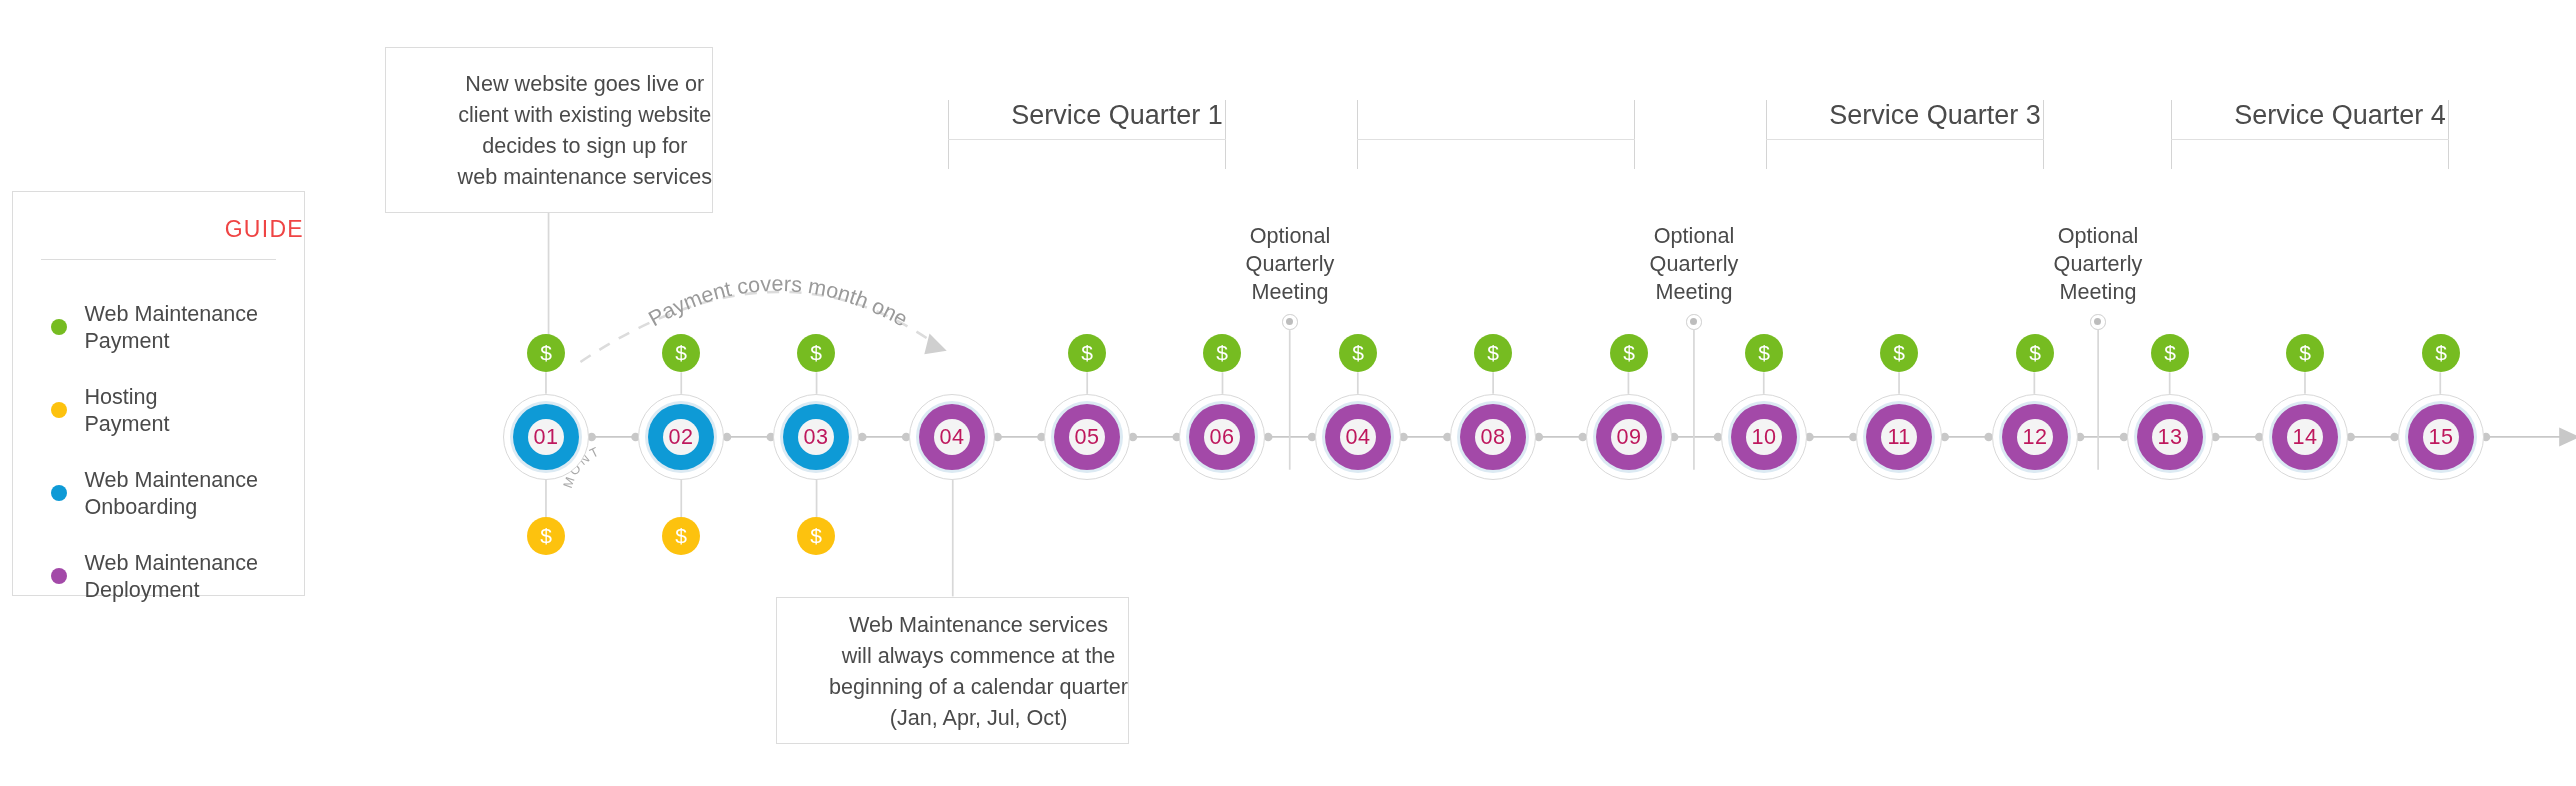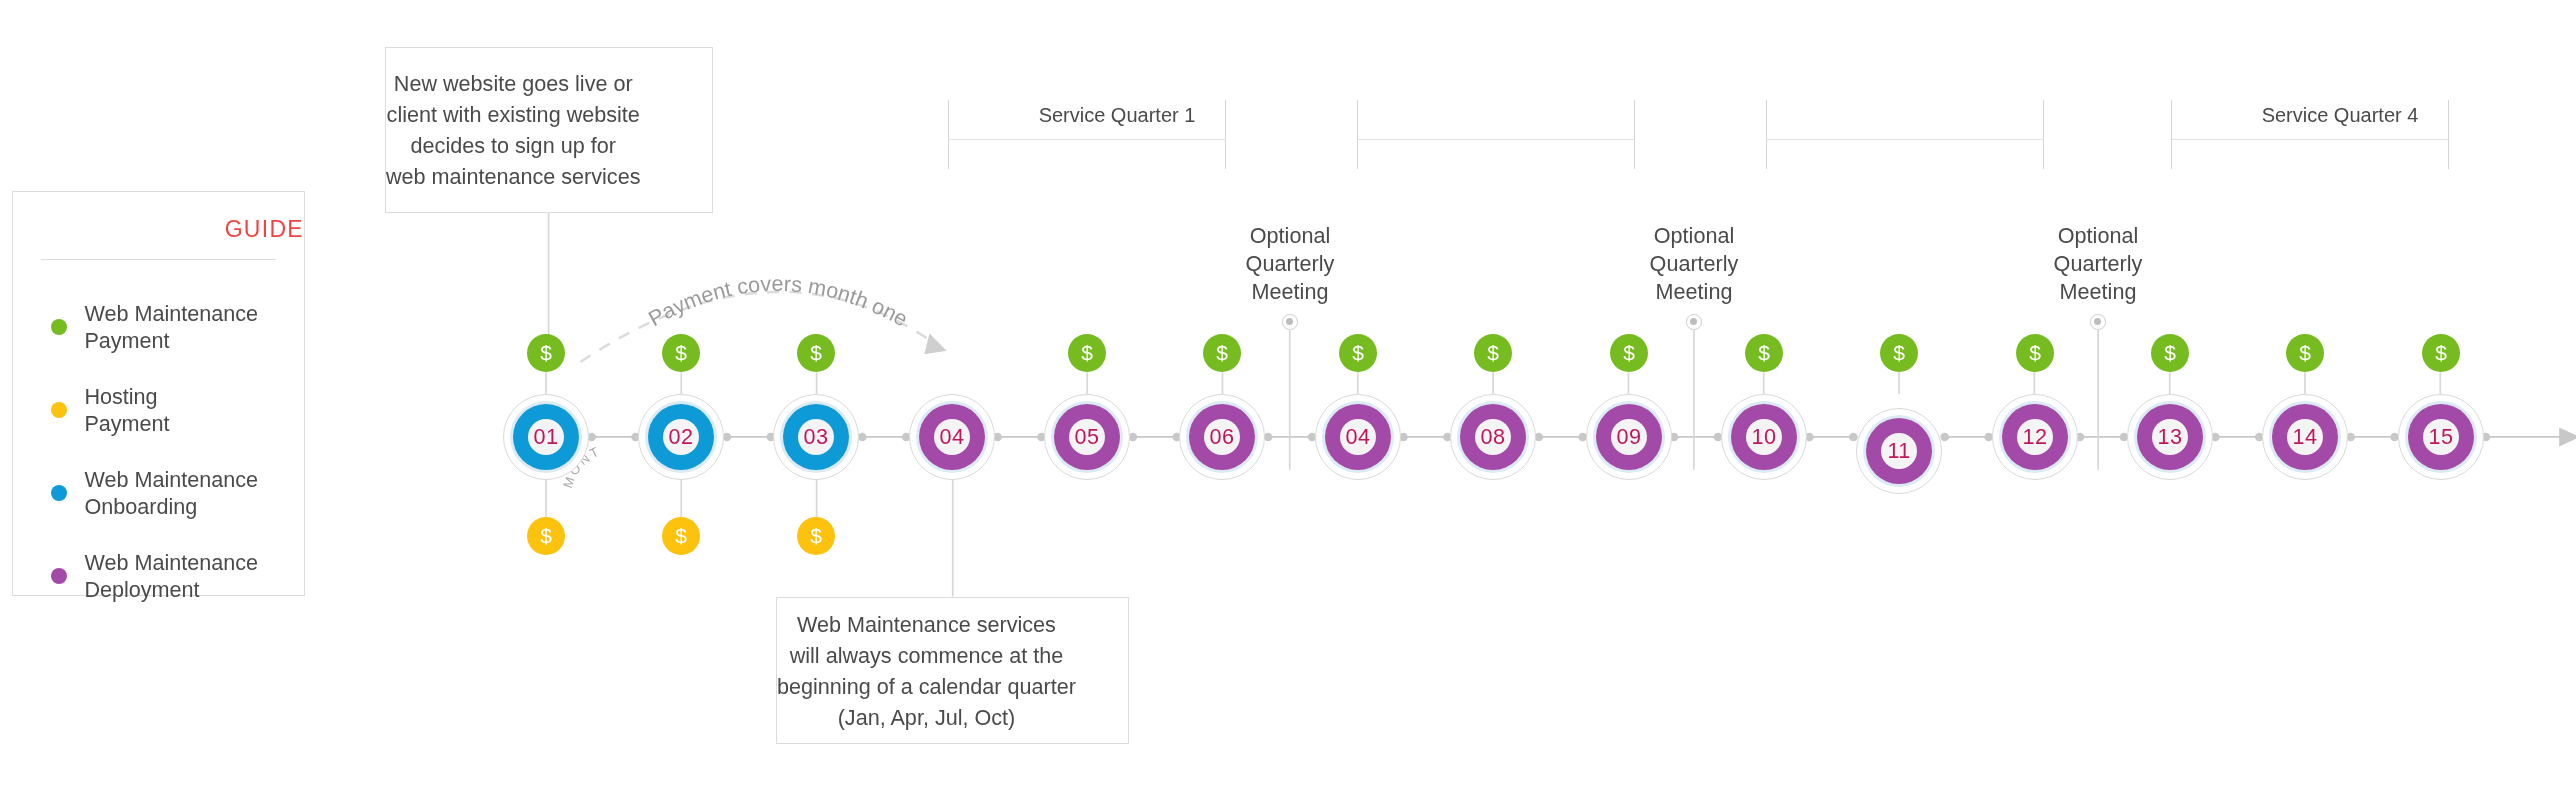--- a/index.html
+++ b/index.html
@@ -79,21 +79,21 @@
   }
 
   
   .callout {
     position: absolute;
     border: 0.9px solid #dcdcdc;
     background: #ffffff;
     box-sizing: border-box;
     display: flex;
     align-items: center;
-    justify-content: flex-start;
+    justify-content: flex-end;
     text-align: center;
     font-size: 21.6px;
     line-height: 31px;
     color: #4a4a4a;
     white-space: pre-line;
     z-index: 6;
   }
   #callout-top {
     left: 385px;
     top: 47px;
@@ -113,21 +113,21 @@
     top: 100px;
     height: 69px;
     box-sizing: border-box;
   }
   .quarter-label {
     position: absolute;
     left: 16px;
     right: 0;
     top: 0;
     text-align: center;
-    font-size: 20px;
+    font-size: 27px;
     color: #4a4a4a;
     line-height: 31px;
     padding-left: 44px;
   }
   .quarter-bar-left, .quarter-bar-right {
     position: absolute;
     top: 0;
     width: 0.9px;
     height: 69px;
     background: #d4d4d4;
@@ -388,20 +388,21 @@
       </div>
       <div class="quarter" style="left: 1357px; width: 278px;">
         <div class="quarter-bar-left"></div>
         <div class="quarter-bar-right"></div>
         <div class="quarter-underline"></div>
       </div>
       <div class="quarter" style="left: 1766px; width: 278px;">
         <div class="quarter-bar-left"></div>
         <div class="quarter-bar-right"></div>
         <div class="quarter-underline"></div>
+        <div class="quarter-label">Service Quarter 3</div>
       </div>
       <div class="quarter" style="left: 2171px; width: 278px;">
         <div class="quarter-bar-left"></div>
         <div class="quarter-bar-right"></div>
         <div class="quarter-underline"></div>
         <div class="quarter-label">Service Quarter 4</div>
       </div>
     </div>
 
   <div id="meetings-layer">
@@ -529,21 +530,21 @@
         <div class="node-outer"></div>
         <div class="node-halo" style="background: rgb(220, 234, 243);"></div>
         <div class="node-ring" style="background: rgb(163, 73, 168);"></div>
         <div class="node-core">
           <span class="node-num">10</span>
         </div>
       </div>
       <div class="badge badge-green" style="left: 1764px; top: 353px; background: rgb(118, 188, 33);">
         <span>$</span>
       </div>
-      <div class="node" style="left: 1899px; top: 451px; text-align: center;">
+      <div class="node" style="left: 1899px; top: 437px; text-align: center;">
         <div class="node-outer"></div>
         <div class="node-halo" style="background: rgb(220, 234, 243);"></div>
         <div class="node-ring" style="background: rgb(163, 73, 168);"></div>
         <div class="node-core">
           <span class="node-num">11</span>
         </div>
       </div>
       <div class="badge badge-green" style="left: 1899px; top: 353px; background: rgb(118, 188, 33);">
         <span>$</span>
       </div>

